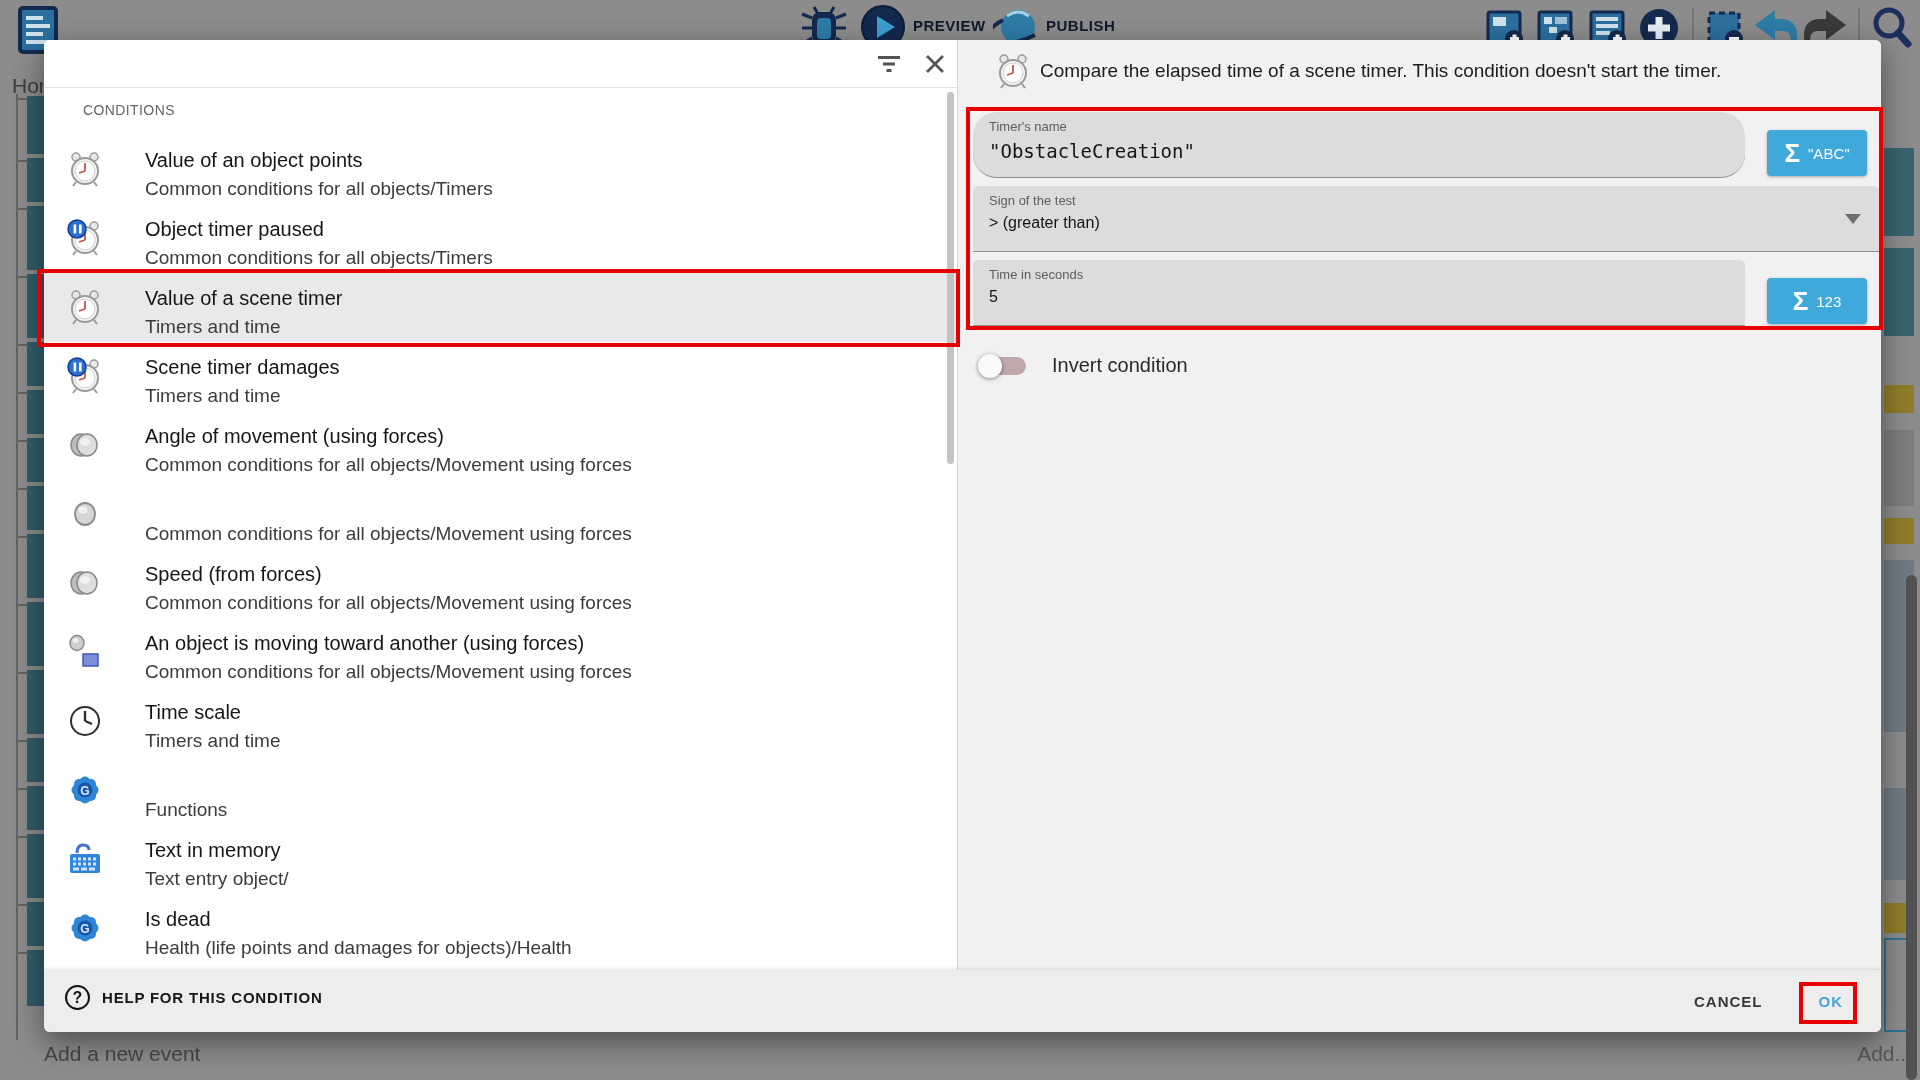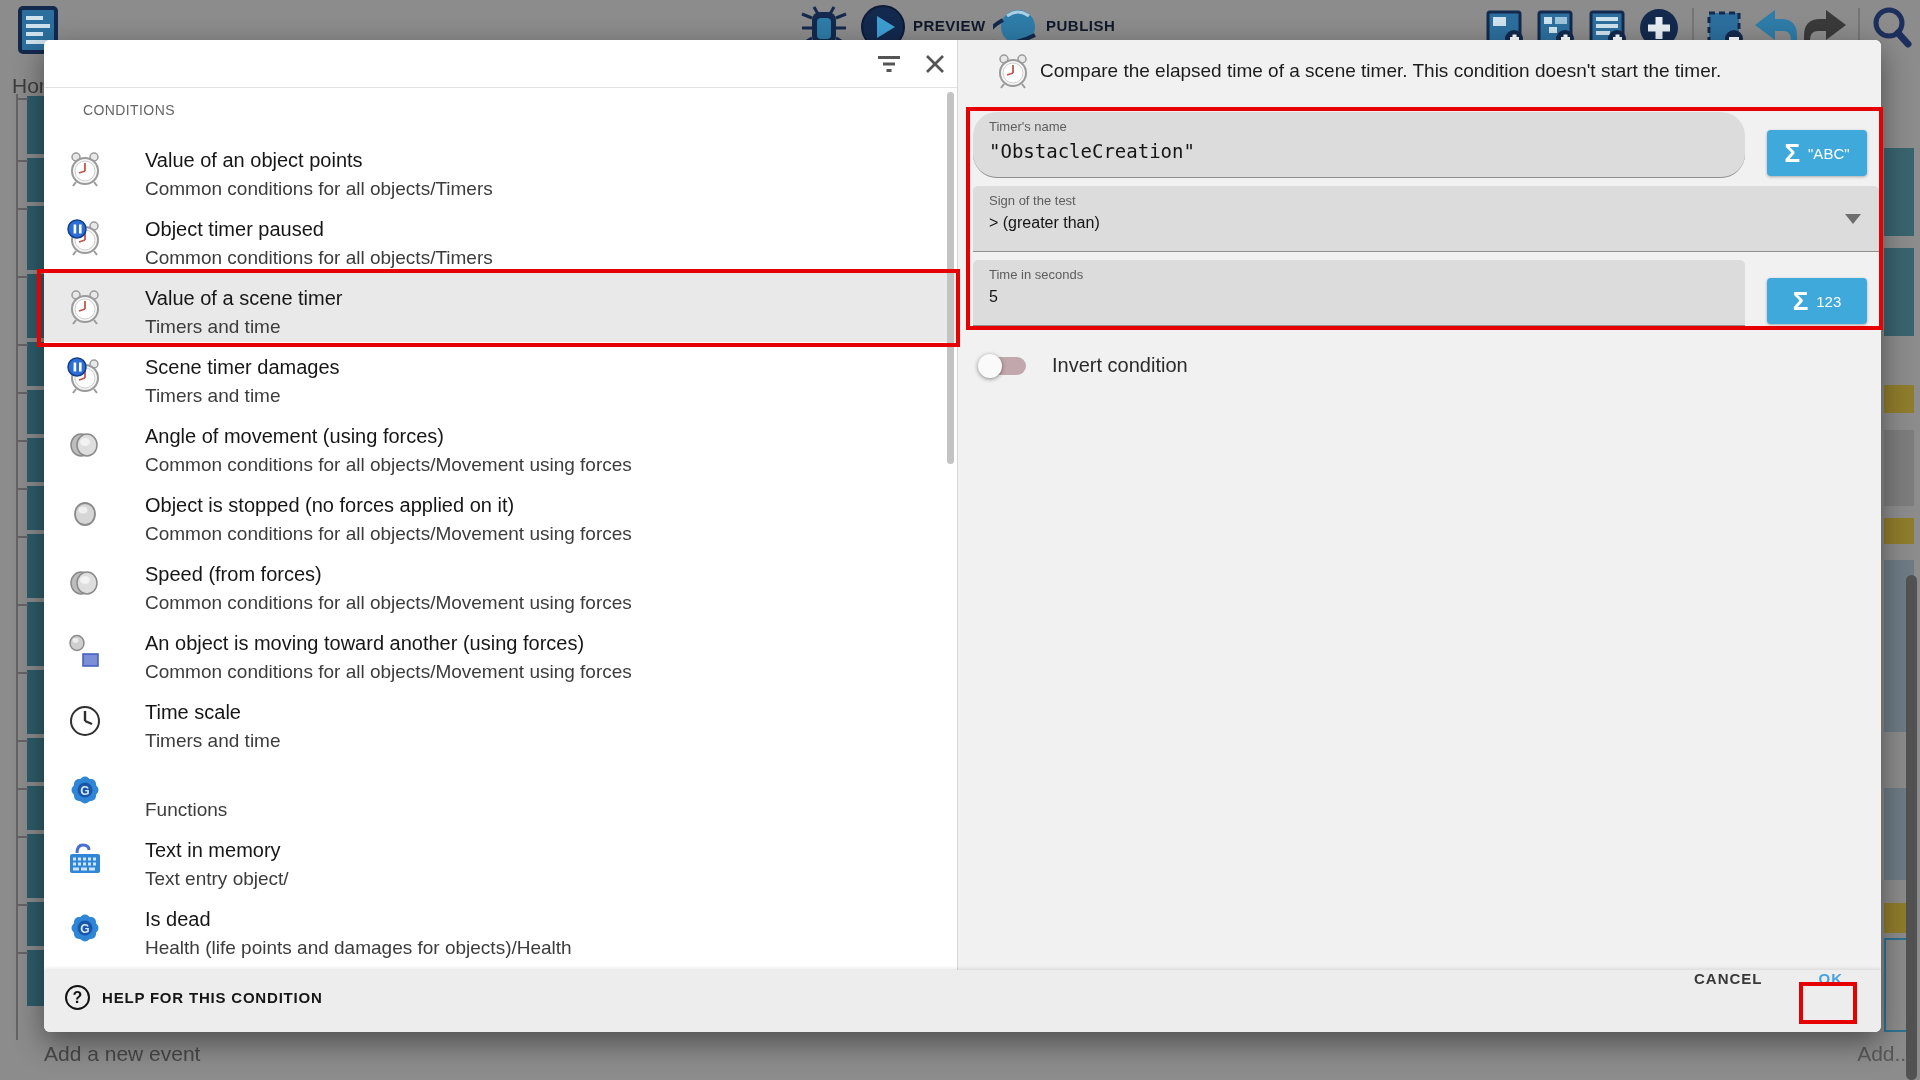--- a/index.html
+++ b/index.html
@@ -66,21 +66,21 @@
                    background:#fafafa; box-shadow:0 1px 4px rgba(0,0,0,.45); }
   .toggle-label { font-size:20px; color:#2a2a2a; }
 
   
   .dialog-footer { position:absolute; left:0; bottom:0; width:1837px; height:62px; background:#ededed;
                    box-shadow:0 -1px 4px rgba(0,0,0,.12); }
   .help-link { position:absolute; left:21px; top:15px; display:flex; align-items:center; gap:12px; cursor:pointer; }
   .help-circle { width:25px; height:25px; border:2.5px solid #121212; border-radius:50%;
                  display:flex; align-items:center; justify-content:center; font-size:16px; font-weight:700; color:#121212; }
   .help-text { font-size:15px; font-weight:600; letter-spacing:.8px; color:#161616; }
-  .footer-btns { position:absolute; right:38px; top:0; height:62px; display:flex; align-items:flex-start; gap:56px; }
+  .footer-btns { position:absolute; right:38px; top:0; height:62px; display:flex; align-items:center; gap:56px; }
   .btn-cancel { font-size:15px; font-weight:600; letter-spacing:1px; color:#383838; cursor:pointer; }
   .btn-ok { font-size:15px; font-weight:600; letter-spacing:1px; color:#4aa3dc; cursor:pointer; }
 
   
   .red-box { position:absolute; border:4px solid #e60000; z-index:60; pointer-events:none; }
   .rb-item { left:37px; top:269px; width:923px; height:78px; }
   .rb-params { left:966px; top:107px; width:917px; height:223px; }
   .rb-ok { left:1799px; top:982px; width:58px; height:42px; }
 </style>
 </head>
@@ -337,21 +337,20 @@
                 <ellipse cx="19" cy="16" rx="5" ry="4" fill="#f2f2f2"></ellipse>
               </svg></span>
             <span class="cond-title">Angle of movement (using forces)</span>
             <span class="cond-sub">Common conditions for all objects/Movement using forces</span>
           </div>
           <div class="cond-row">
             <span class="cond-icon"><svg viewBox="0 0 38 38" width="38" height="38">
                 <ellipse cx="19" cy="19" rx="10" ry="11" fill="#d6d6d6" stroke="#8a8a8a" stroke-width="1.8"></ellipse>
                 <ellipse cx="17" cy="15" rx="4.5" ry="3.5" fill="#efefef"></ellipse>
               </svg></span>
-            <span class="cond-title">Object is stopped (no forces applied on it)</span>
             <span class="cond-sub">Common conditions for all objects/Movement using forces</span>
           </div>
           <div class="cond-row">
             <span class="cond-icon"><svg viewBox="0 0 38 38" width="38" height="38">
                 <ellipse cx="15" cy="19" rx="10" ry="11" fill="#bdbdbd" stroke="#8a8a8a" stroke-width="1.5"></ellipse>
                 <ellipse cx="21" cy="19" rx="10" ry="11" fill="#dedede" stroke="#8a8a8a" stroke-width="1.5"></ellipse>
                 <ellipse cx="19" cy="16" rx="5" ry="4" fill="#f2f2f2"></ellipse>
               </svg></span>
             <span class="cond-title">Speed (from forces)</span>
             <span class="cond-sub">Common conditions for all objects/Movement using forces</span>

